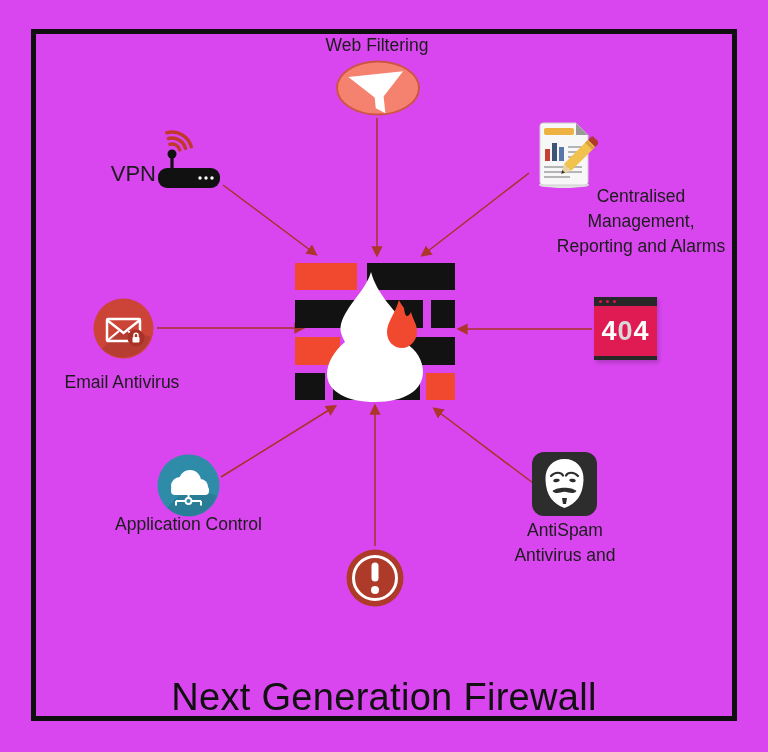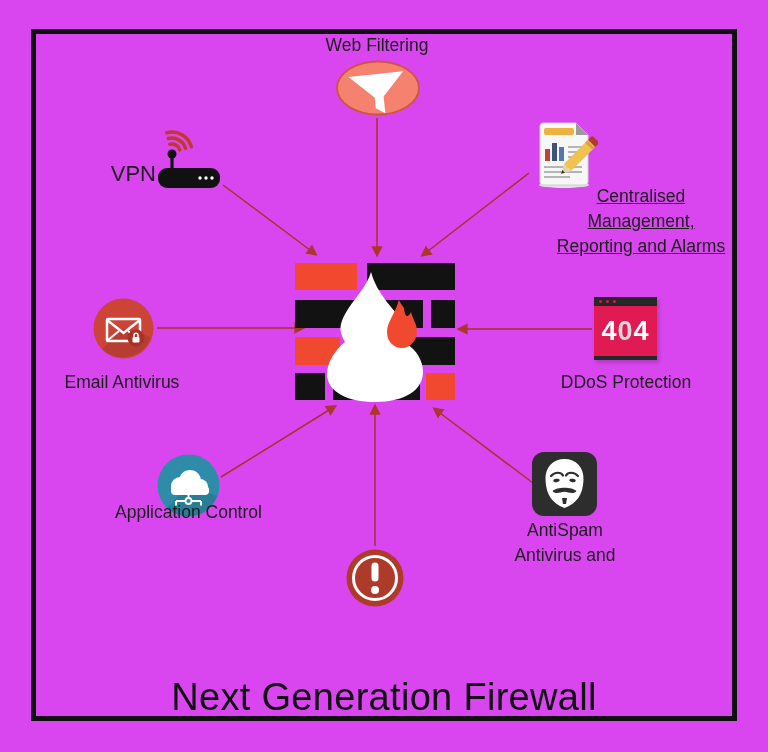--- a/index.html
+++ b/index.html
@@ -107,21 +107,21 @@
         <line x1="14" y1="58" x2="40" y2="58"></line>
     </g>
     <g transform="rotate(45 46 40)">
       <rect x="41" y="12" width="10" height="7" rx="2" fill="#B03A2E"></rect>
       <rect x="41" y="18" width="10" height="34" rx="1" fill="#F2C24E"></rect>
       <rect x="41" y="19" width="10" height="3" fill="#D9A13A"></rect>
       <polygon points="41,52 51,52 46,61" fill="#E8D3A4"></polygon>
       <polygon points="44,57.5 48,57.5 46,61" fill="#333"></polygon>
     </g>
   </svg>
-  <div class="lbl" style="left:541px;top:184px;width:200px;text-decoration:underline;">
+  <div class="lbl" style="left:541px;top:184px;width:200px;">
     <div>Centralised</div>
     <div>Management,</div>
     <div>Reporting and Alarms</div>
   </div>
 
   <svg class="abs" style="left:92px;top:297px;" width="63" height="63" viewBox="0 0 63 63">
     <circle cx="31.5" cy="31.5" r="30" fill="#CB4437"></circle>
     <path d="M10,52 A30,30 0 0 0 59,40 L31.5,31.5 Z" fill="rgba(0,0,0,0.10)"></path>
     <rect x="15" y="22" width="33" height="22" rx="1" fill="none" stroke="#fff" stroke-width="2.5"></rect>
     <path d="M15,23 L31.5,36 L48,23" fill="none" stroke="#fff" stroke-width="2.5"></path>
@@ -138,40 +138,39 @@
       <div class="ddos-dot"></div>
       <div class="ddos-dot"></div>
     </div>
     <div class="ddos-body">
       <span class="d4">4</span>
       <span class="d0">0</span>
       <span class="d4">4</span>
     </div>
     <div class="ddos-bottom"></div>
   </div>
-  <div class="lbl" style="left:541px;top:370px;width:170px;">DDoS Protection</div>
 
   <svg class="abs" style="left:155px;top:452px;" width="67" height="67" viewBox="0 0 67 67">
     <circle cx="33.5" cy="33.5" r="31" fill="#2E8CA8"></circle>
     <path d="M12,56 A31,31 0 0 0 62,44 L33.5,33.5 Z" fill="rgba(0,0,0,0.10)"></path>
     <g fill="#fff">
       <circle cx="25" cy="34" r="9"></circle>
       <circle cx="35" cy="29" r="11"></circle>
       <circle cx="45" cy="35" r="8"></circle>
       <rect x="16" y="34" width="38" height="9" rx="4"></rect>
     </g>
     <g stroke="#fff" stroke-width="2" fill="none">
       <line x1="33.5" y1="43" x2="33.5" y2="49"></line>
       <line x1="21" y1="49" x2="46" y2="49"></line>
       <line x1="21" y1="49" x2="21" y2="53.5"></line>
       <line x1="46" y1="49" x2="46" y2="53.5"></line>
     </g>
     <circle cx="33.5" cy="49" r="3" fill="#2E8CA8" stroke="#fff" stroke-width="1.8"></circle>
   </svg>
-  <div class="lbl" style="left:96px;top:500px;width:185px;">Application Control</div>
+  <div class="lbl" style="left:96px;top:512px;width:185px;">Application Control</div>
 
   <svg class="abs" style="left:531px;top:451px;" width="67" height="66" viewBox="0 0 67 66">
     <rect x="1" y="1" width="65" height="64" rx="12" fill="#2D2D2D"></rect>
     <path d="M33.5,8 C45,8 53,16 52.5,29 C52,44 45,53 33.5,57 C22,53 15,44 14.5,29 C14,16 22,8 33.5,8 Z" fill="#fff"></path>
     <g stroke="#2D2D2D" stroke-width="2.2" fill="none" stroke-linecap="round">
       <path d="M20,25 C24,20.5 30,21 32,24.5"></path>
       <path d="M35,24.5 C37,21 43,20.5 47,25"></path>
     </g>
     <ellipse cx="25.5" cy="29.5" rx="3.2" ry="1.7" fill="#2D2D2D" transform="rotate(-8 25.5 29.5)"></ellipse>
     <ellipse cx="41.5" cy="29.5" rx="3.2" ry="1.7" fill="#2D2D2D" transform="rotate(8 41.5 29.5)"></ellipse>

